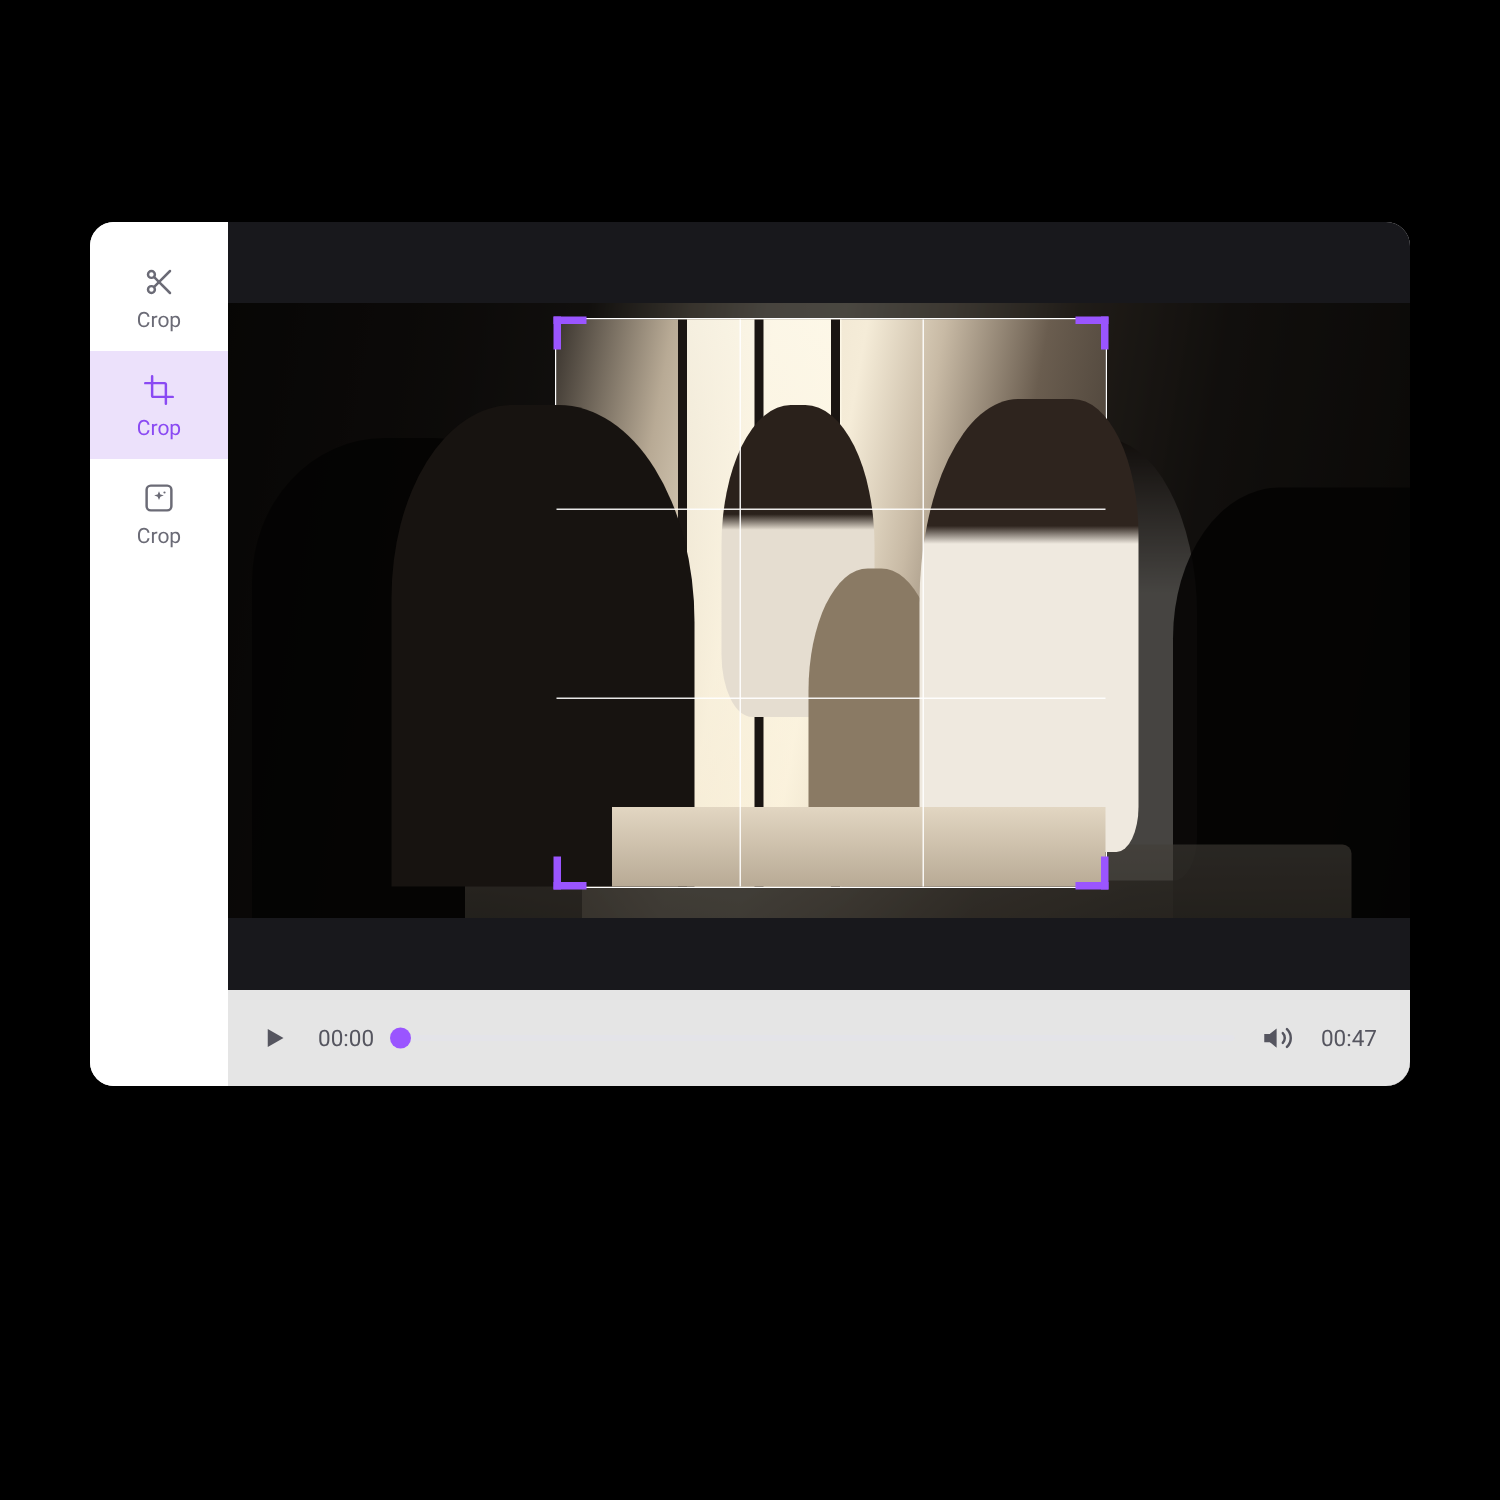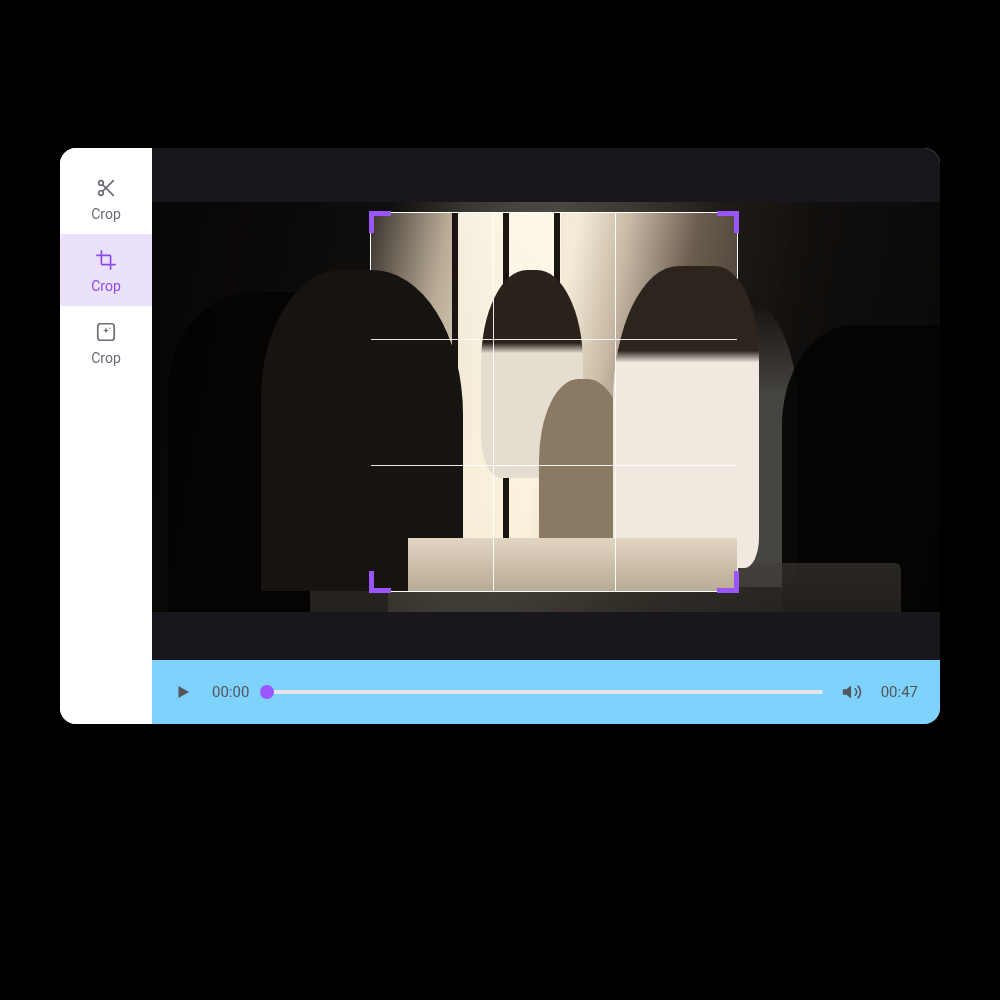--- a/index.html
+++ b/index.html
@@ -131,21 +131,21 @@
   .corner.tl::before { top:0; left:0; width:22px; height:5px; }
   .corner.tl::after  { top:0; left:0; width:5px; height:22px; }
   .corner.tr::before { top:0; right:0; width:22px; height:5px; }
   .corner.tr::after  { top:0; right:0; width:5px; height:22px; }
   .corner.bl::before { bottom:0; left:0; width:22px; height:5px; }
   .corner.bl::after  { bottom:0; left:0; width:5px; height:22px; }
   .corner.br::before { bottom:0; right:0; width:22px; height:5px; }
   .corner.br::after  { bottom:0; right:0; width:5px; height:22px; }
   .controls {
     height: 64px;
-    background: #7dd3fc;
+    background: #e5e5e5;
     display: flex;
     align-items: center;
     padding: 0 22px;
     gap: 18px;
   }
   .play-btn {
     width: 20px; height: 20px;
     color: #55555f;
     cursor: pointer;
     display:flex; align-items:center;

